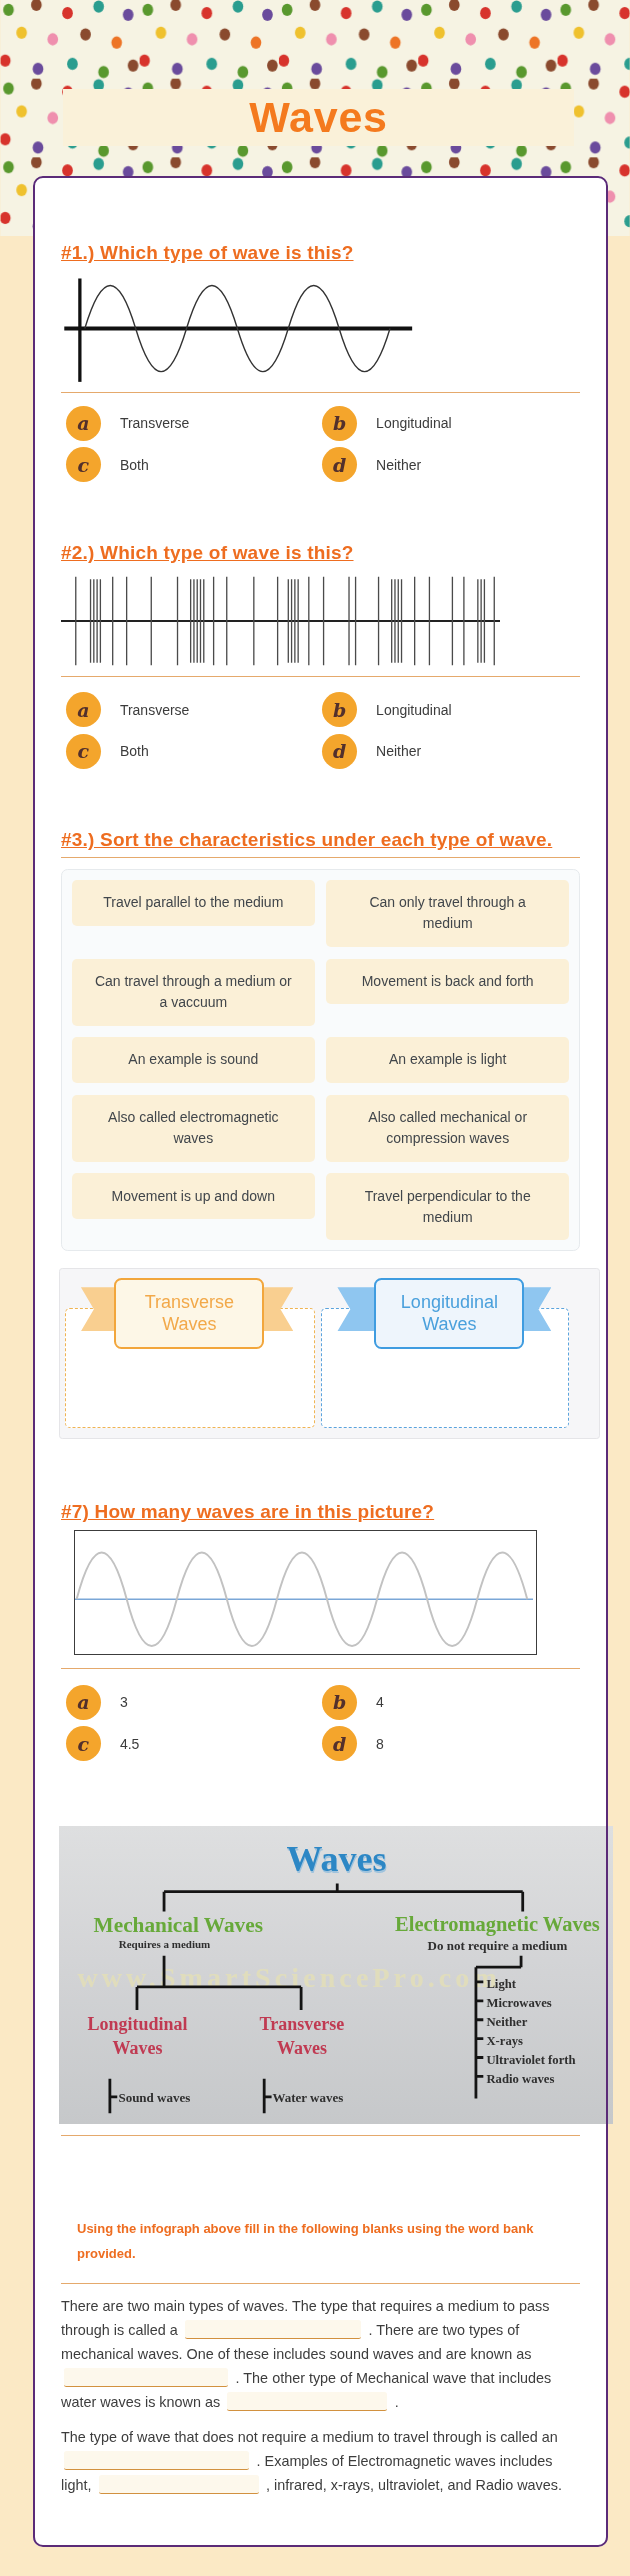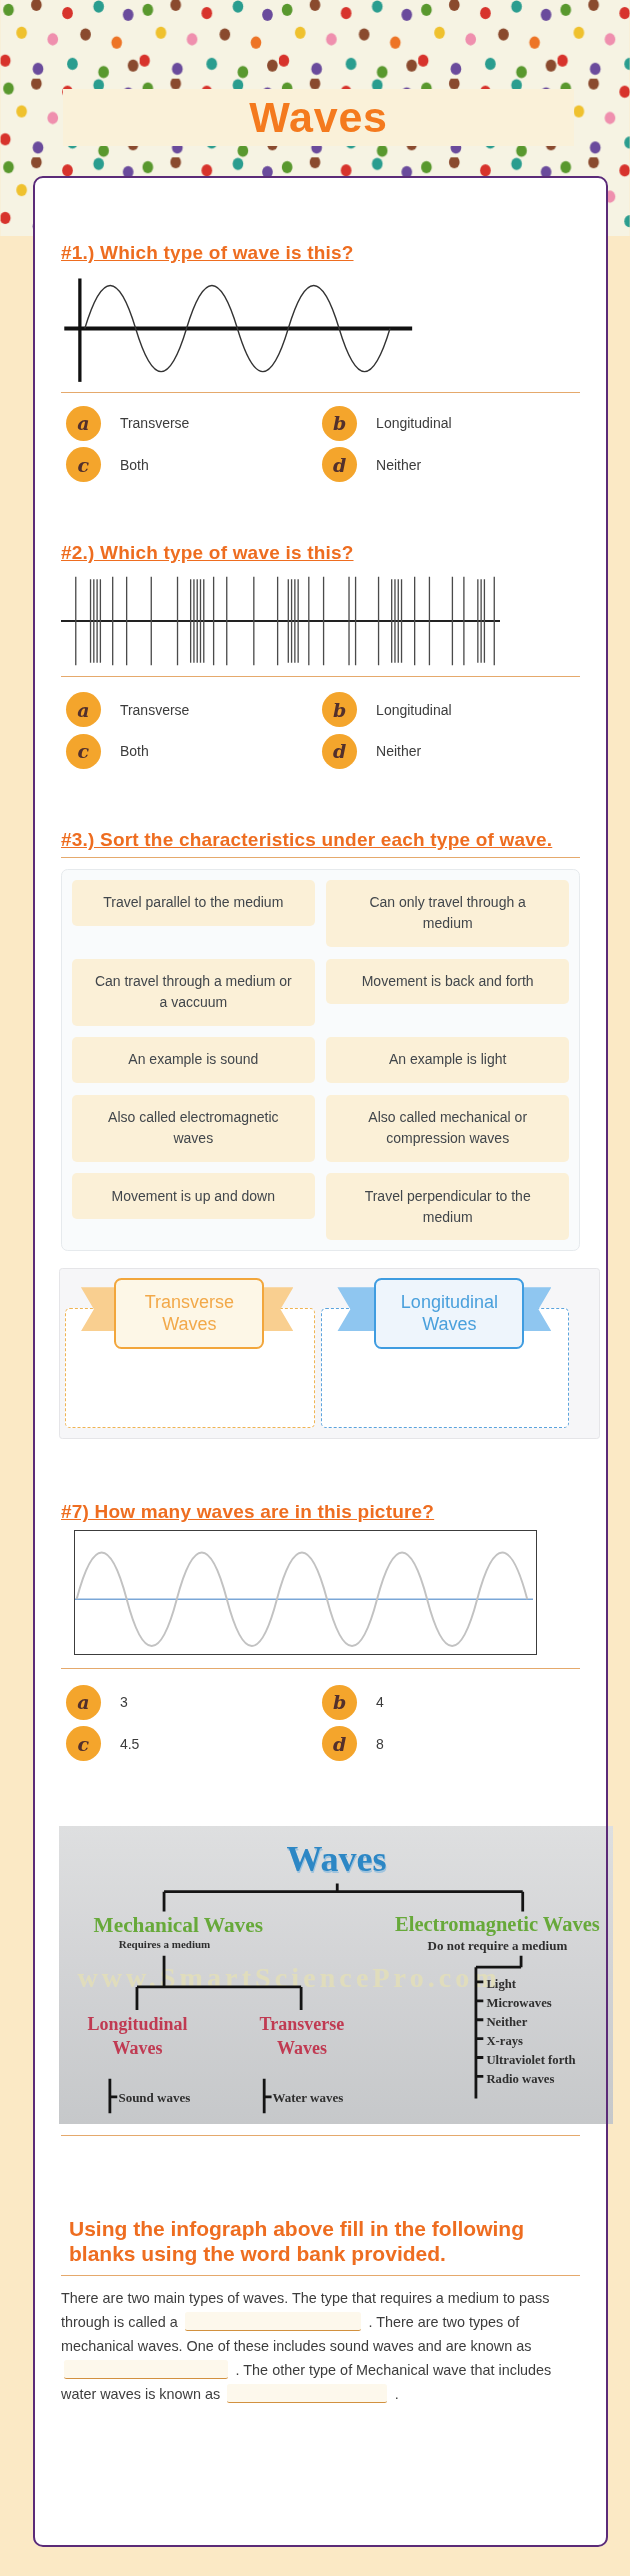--- a/index.html
+++ b/index.html
@@ -93,21 +93,21 @@
   .g1{left:6.6px;width:197px;top:87px;font-size:21.3px;color:#67a93a;text-align:right;}
   .g2{left:322px;width:232px;top:87px;font-size:20.5px;color:#67a93a;white-space:nowrap;}
   .s1{left:6.6px;width:197px;top:112px;font-size:11px;color:#2f2f2f;}
   .s2{left:322px;width:232px;top:112px;font-size:13px;color:#2f2f2f;}
   .r1{left:20.5px;width:115px;top:186px;font-size:18px;line-height:24px;color:#c03a52;}
   .r2{left:185px;width:115px;top:186px;font-size:18px;line-height:24px;color:#c03a52;}
   .ex1{left:59px;top:264px;font-size:13px;color:#2f2f2f;position:absolute;font-weight:bold;}
   .ex2{left:213px;top:264px;font-size:13px;color:#2f2f2f;position:absolute;font-weight:bold;}
   .em-list{position:absolute;left:427px;top:149px;font-size:12.7px;line-height:19px;color:#2f2f2f;font-weight:bold;}
   .fill-h{
-    margin:8px;font-size:21px;line-height:25.4px;font-weight:bold;color:#ee6d20;
+    margin:16px;font-size:13px;line-height:25.4px;font-weight:bold;color:#ee6d20;
   }
   .para{font-size:14.4px;line-height:24px;color:#3d3d3d;margin:0;}
   .blank{
     display:inline-block;height:18px;border-bottom:1.6px solid #d2913f;
     background:#fdf8ec;border-radius:2.5px;vertical-align:-4.1px;margin:0 3.3px;
   }
   .b1{width:176px;} .b2{width:164px;} .b3{width:160px;} .b4{width:185px;} .b5{width:160px;}
 </style>
 </head>
 <body>
@@ -293,15 +293,22 @@
   <p class="para" style="margin-top:9.9px">
     <span>There are two main types of waves. The type that requires a medium to pass through is called a</span>
     <span class="blank b1"></span>
     <span>. There are two types of mechanical waves. One of these includes sound waves and are known as</span>
     <span class="blank b2"></span>
     <span>. The other type of Mechanical wave that includes water waves is known as</span>
     <span class="blank b3"></span>
     <span>.</span>
   </p>
 
+  <p class="para" style="margin-top:11.5px">
+    <span>The type of wave that does not require a medium to travel through is called an</span>
+    <span class="blank b4"></span>
+    <span>. Examples of Electromagnetic waves includes light,</span>
+    <span class="blank b5"></span>
+    <span>, infrared, x-rays, ultraviolet, and Radio waves.</span>
+  </p>
 
 </div>
 
 
 </body></html>

